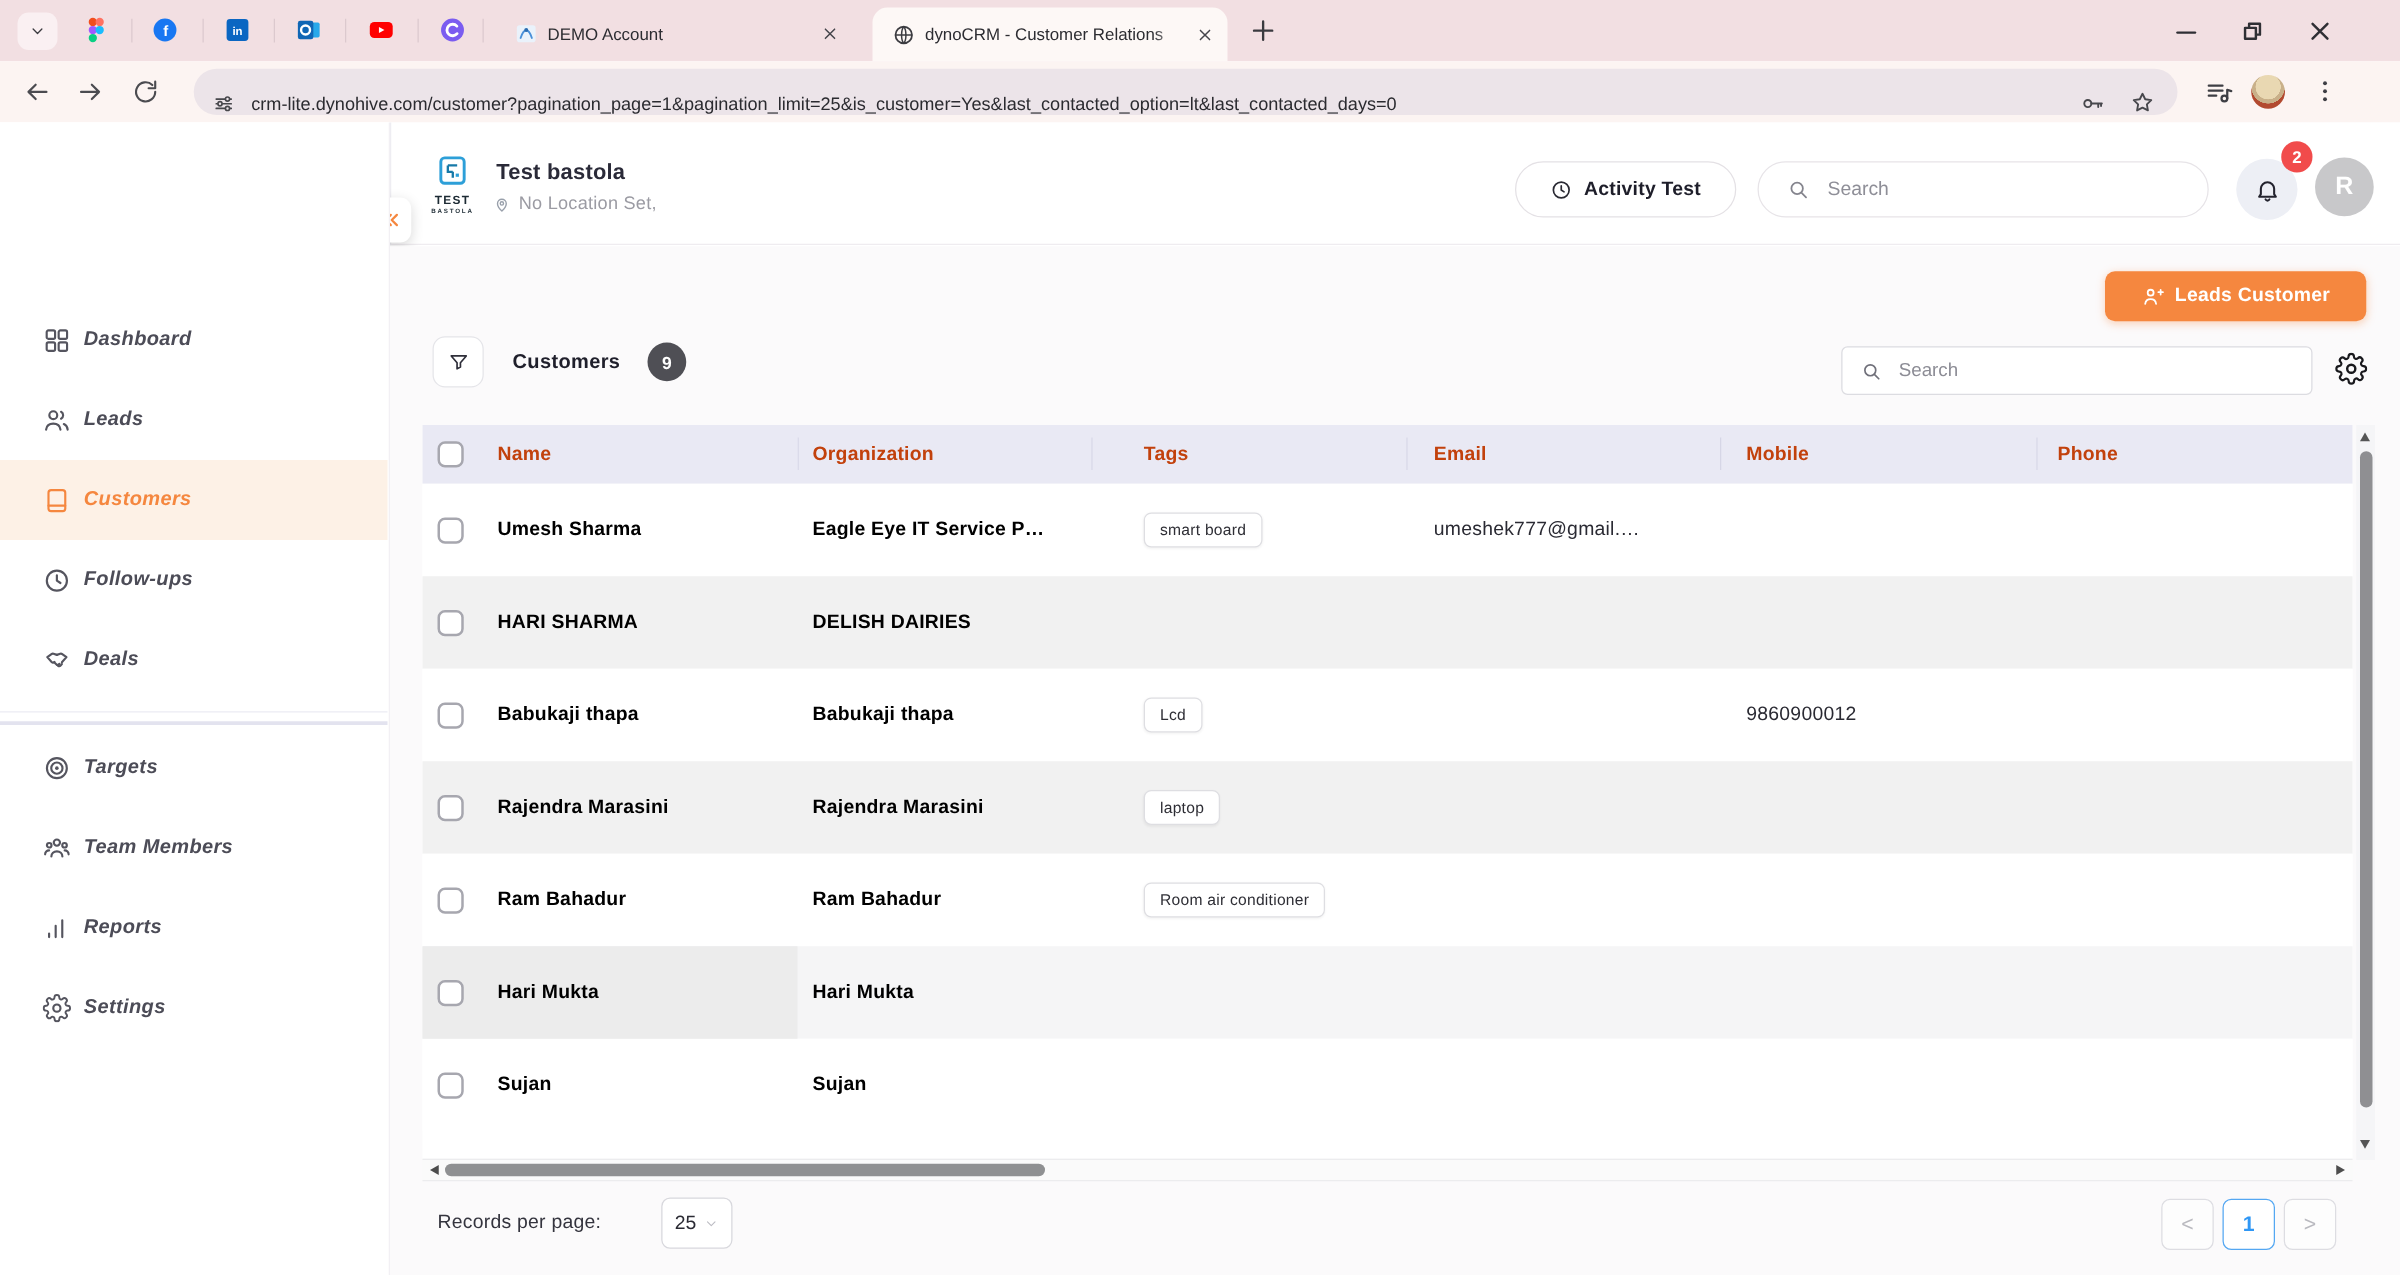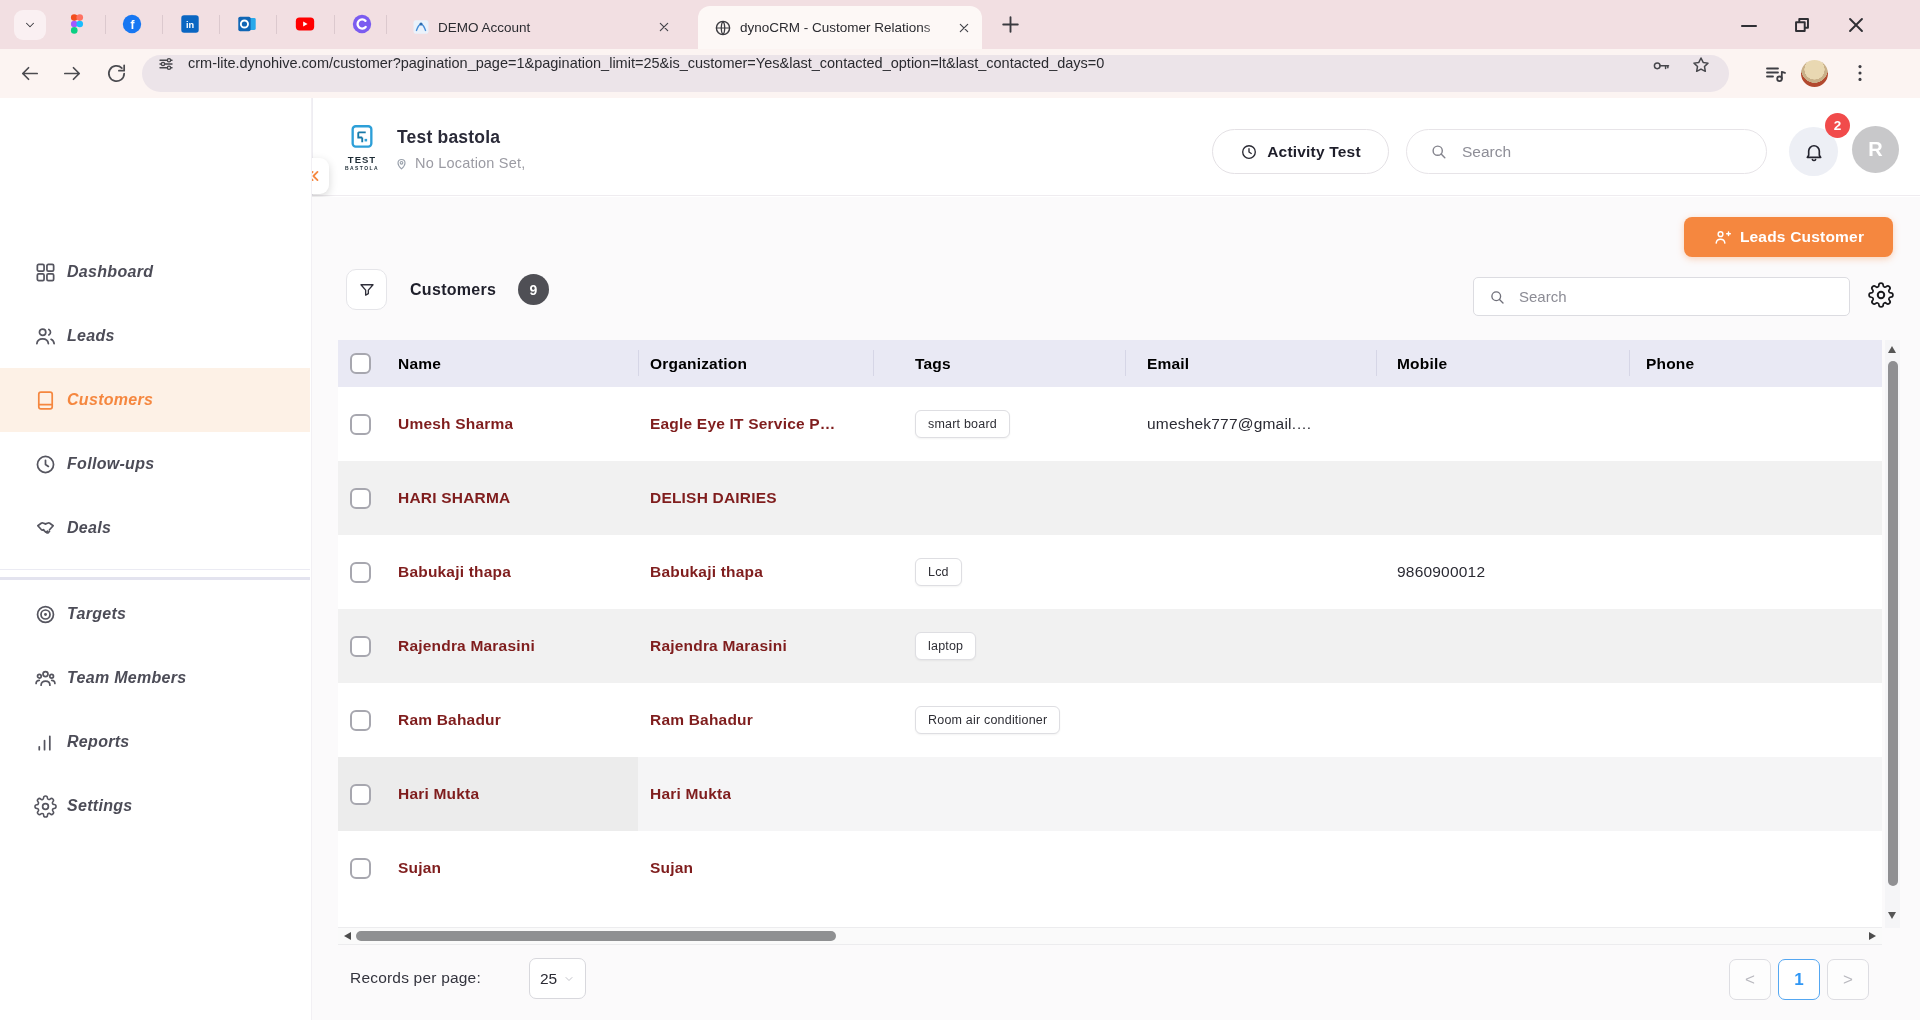--- a/index.html
+++ b/index.html
@@ -23,22 +23,22 @@
   .tab .tab-fade{position:absolute;right:34px;top:8px;width:26px;height:24px;}
   .tab-inactive .tab-fade{background:linear-gradient(90deg,rgba(242,223,226,0),#f2dfe2);}
   .tab-active .tab-fade{background:linear-gradient(90deg,rgba(253,248,246,0),#fdf8f6);}
   .tab .tab-close{width:16px;height:16px;color:#45454b;flex:none;cursor:pointer;}
   .ts-plus{position:absolute;left:998px;top:12px;width:25px;height:25px;color:#3a3a3f;cursor:pointer;}
   .win-btn{position:absolute;top:12px;width:26px;height:26px;color:#2f2f34;cursor:pointer;}
 
   
   .toolbar{position:absolute;left:0;top:49px;width:1920px;height:49px;background:#fcf4f2;}
   .nav-ic{position:absolute;top:13px;width:23px;height:23px;color:#4b4b50;cursor:pointer;}
-  .url-pill{position:absolute;left:142px;top:6px;width:1587px;height:37px;border-radius:19px;
-    background:#ece4e9;display:flex;align-items:flex-start;}
+  .url-pill{position:absolute;left:155px;top:6px;width:1587px;height:37px;border-radius:19px;
+    background:#ece4e9;display:flex;align-items:flex-end;}
   .url-pill .tune{width:18px;height:18px;margin-left:15px;color:#47474c;flex:none;}
   .url-text{margin-left:13px;font-size:14.5px;color:#2b2b30;white-space:nowrap;overflow:hidden;flex:1;}
   .url-pill .key{width:20px;height:20px;color:#47474c;margin-right:20px;flex:none;cursor:pointer;}
   .url-pill .star{width:20px;height:20px;color:#47474c;margin-right:18px;flex:none;cursor:pointer;}
   .media-ic{position:absolute;left:1764px;top:13px;width:24px;height:24px;color:#3e3e44;cursor:pointer;}
   .tb-avatar{position:absolute;left:1801px;top:11px;width:27px;height:27px;border-radius:50%;cursor:pointer;
     background:radial-gradient(circle at 50% 35%,#e9d8b2 0 45%,#c9b089 46% 60%,#b2492f 61% 100%);}
   .kebab{position:absolute;left:1849px;top:13px;width:22px;height:22px;color:#3e3e44;cursor:pointer;}
 
   
@@ -114,25 +114,25 @@
   .thead,.trow{display:grid;grid-template-columns:58px 242px 235px 252px 251px 253px 253px;}
   .thead{height:47px;background:#e9e9f4;}
   .trow{height:74px;background:#fff;}
   .trow.striped{background:#f1f1f1;}
   .trow.hl{background:#f5f5f6;}
   .trow.hl .cell:nth-child(1),.trow.hl .cell:nth-child(2){background:#ececec;}
   .cell{display:flex;align-items:center;min-width:0;overflow:hidden;white-space:nowrap;position:relative;box-sizing:border-box;}
   .cell:nth-child(2){padding-left:2px;} .cell:nth-child(3){padding-left:12px;}
   .cell:nth-child(4){padding-left:42px;} .cell:nth-child(5){padding-left:22px;}
   .cell:nth-child(6){padding-left:21px;} .cell:nth-child(7){padding-left:17px;}
-  .thead .cell{font-size:15.5px;font-weight:700;color:#000000;letter-spacing:.2px;}
+  .thead .cell{font-size:15.5px;font-weight:700;color:#c2410c;letter-spacing:.2px;}
   .thead .cell:nth-child(n+3)::before{content:"";position:absolute;left:0;top:10px;width:1px;height:26px;background:#d6d6e6;}
   .checkbox{width:21px;height:21px;border:2px solid #a7a7af;border-radius:6px;background:#fff;margin-left:12px;
     box-sizing:border-box;cursor:pointer;flex:none;}
-  .cell-text{font-size:15.5px;font-weight:600;color:#7f1d1d;letter-spacing:.2px;overflow:hidden;text-overflow:ellipsis;}
+  .cell-text{font-size:15.5px;font-weight:600;color:#000000;letter-spacing:.2px;overflow:hidden;text-overflow:ellipsis;}
   .cell-text.plain{font-weight:500;color:#2a2a33;}
   .chip{display:inline-block;border:1px solid #dedee2;border-radius:6px;background:#fff;padding:6px 12px;
     font-size:12.5px;color:#2e2e35;box-shadow:0 1px 2px rgba(0,0,0,.05);letter-spacing:.2px;}
 
   
   .vscroll{position:absolute;left:1885px;top:340px;width:15px;height:588px;background:#f5f5f7;}
   .vthumb{position:absolute;left:2.5px;top:21px;width:10px;height:525px;border-radius:5px;background:#8f8f92;cursor:grab;}
   .varrow{position:absolute;left:3px;width:0;height:0;border-left:4.5px solid transparent;border-right:4.5px solid transparent;cursor:pointer;}
   .varrow.up{top:6px;border-bottom:7px solid #555;}
   .varrow.down{top:572px;border-top:7px solid #555;}

